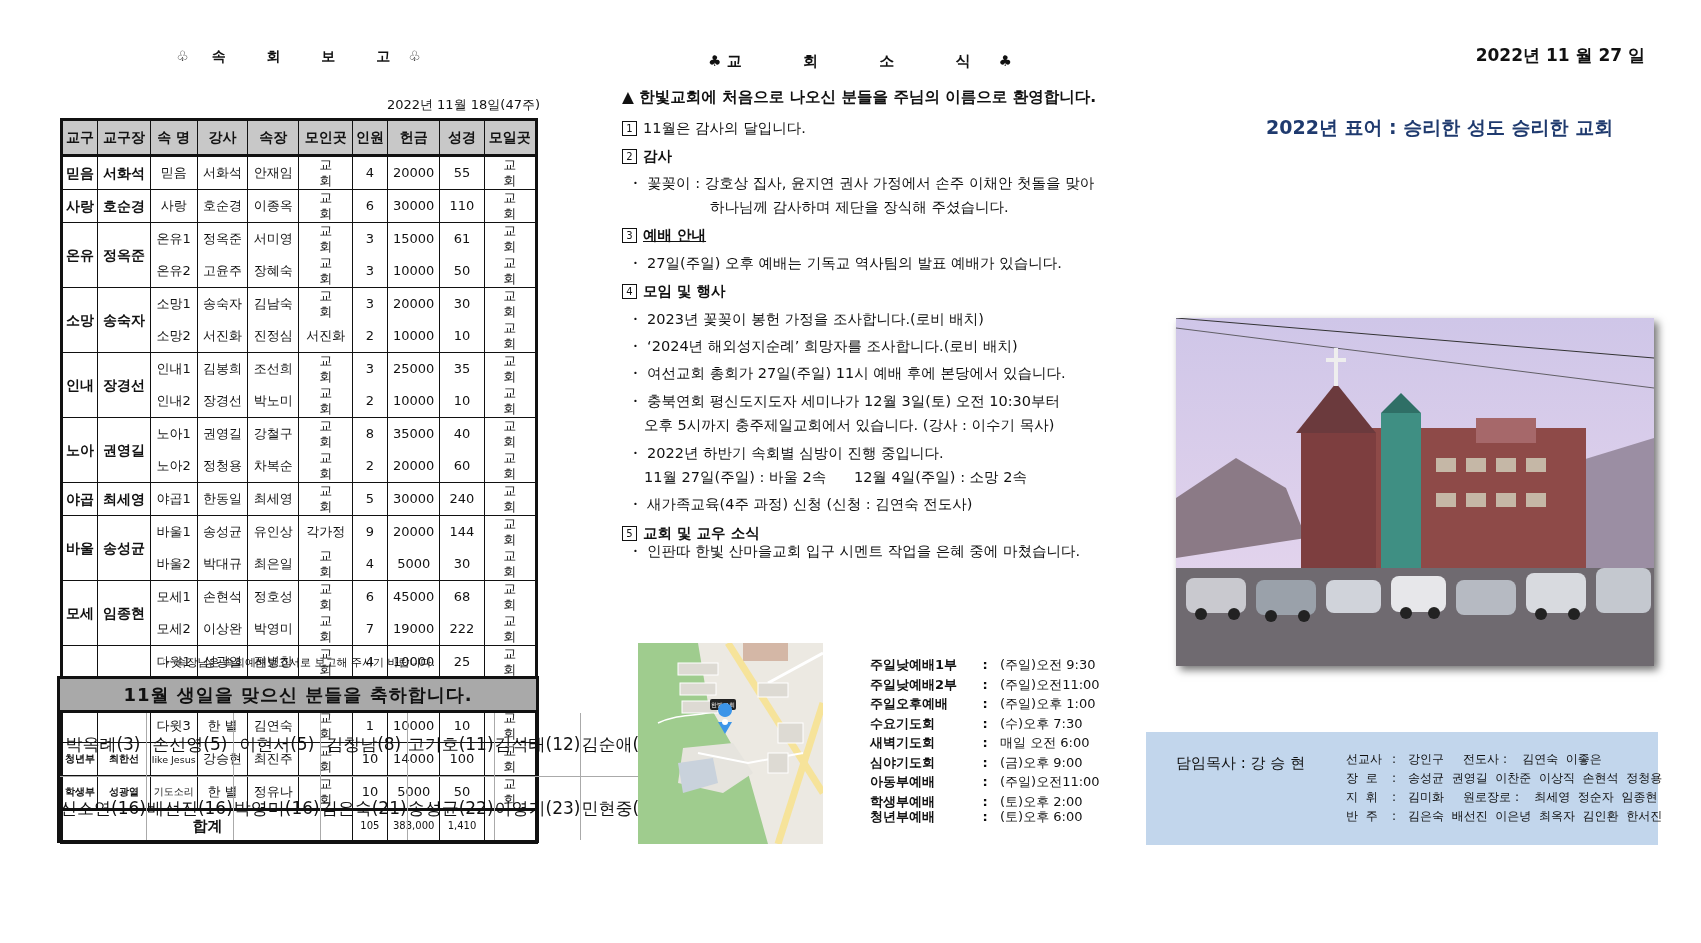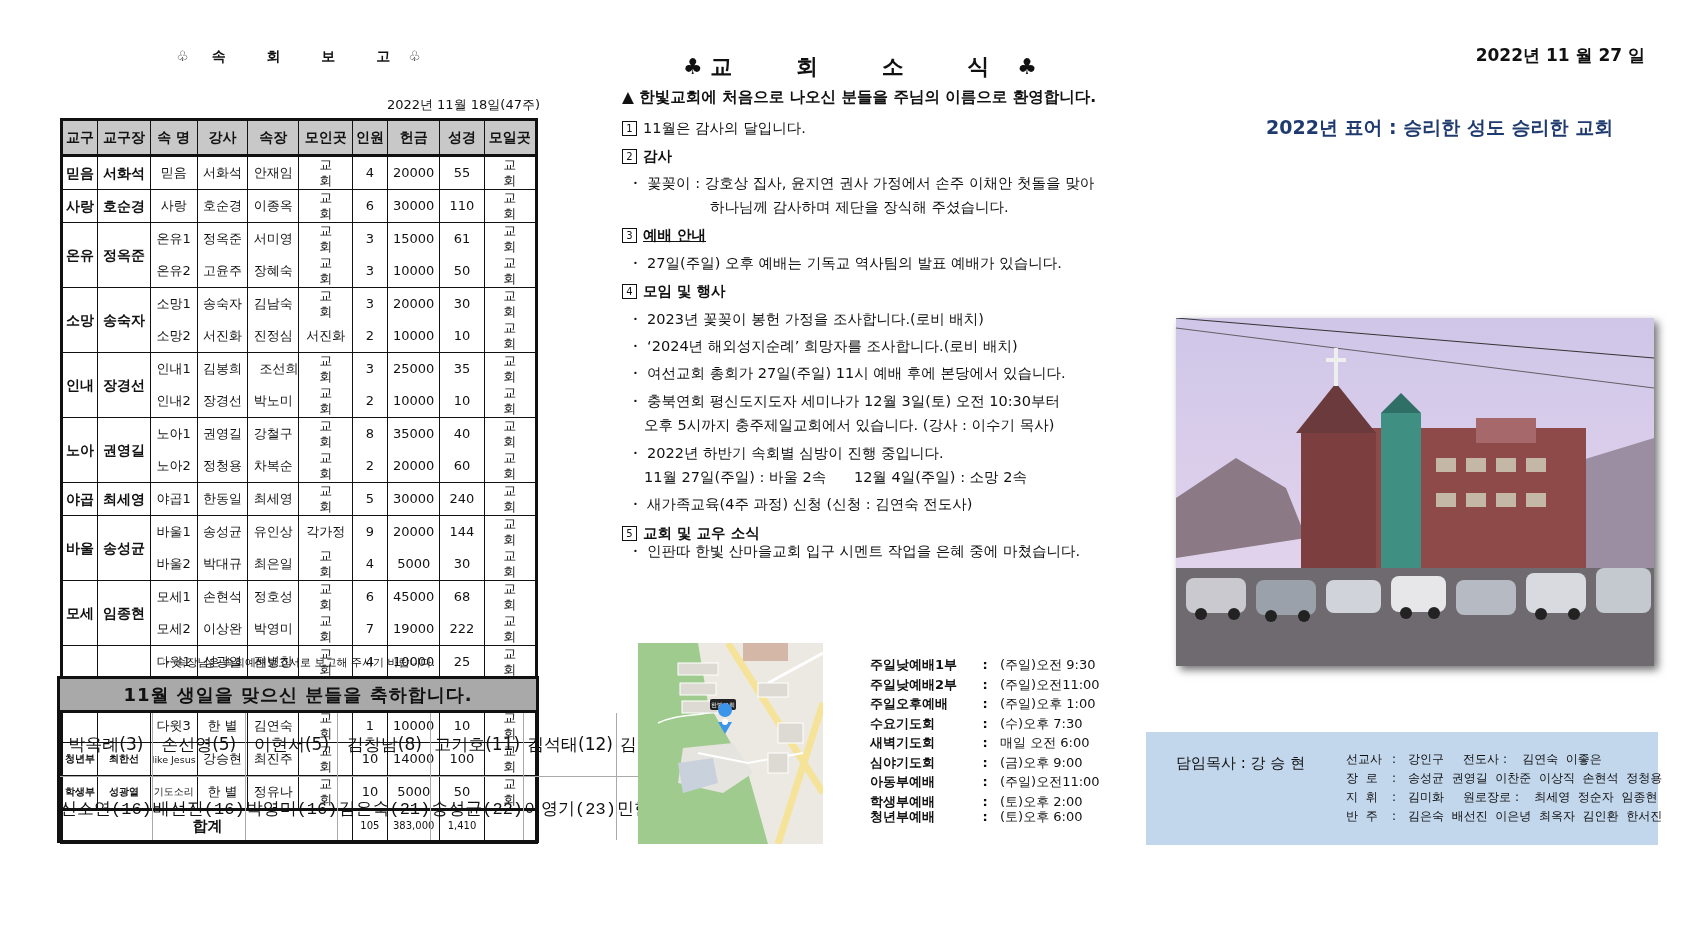--- a/index.html
+++ b/index.html
@@ -18,23 +18,23 @@
   table.report td.tiny { font-size:9.5px; line-height:11px; }
   table.report tr.total td { border-top:3px solid #111; height:30px; font-size:10px; }
   table.report tr.total td.label { font-weight:bold; font-size:15px; }
   .place { letter-spacing:10px; padding-left:10px !important; }
   .note { font-size:11px; text-align:center; }
   .bday { border:3px solid #111; }
   .bday-head { background:#a9a9a9; font-size:18px; font-weight:bold; text-align:center; height:31px; line-height:31px; border-bottom:3px solid #111; letter-spacing:1px; }
   .bday-grid { display:grid; grid-template-columns:repeat(8, 1fr); }
   .bday-cell { height:63px; display:flex; align-items:center; justify-content:center; font-size:17px; border-right:1px solid #aaa; border-bottom:1px solid #aaa; white-space:nowrap; }
   .bday-cell:nth-child(8n) { border-right:none; }
-  .bday-cell.last-row { border-bottom:none;font-family:Liberation Mono, monospace; }
+  .bday-cell.last-row { border-bottom:none; }
   
-  .news-title { font-weight:bold; font-size:22px; text-align:center; white-space:nowrap; }
+  .news-title { font-weight:bold; font-size:15px; text-align:center; white-space:nowrap; }
   .news-title .sp { letter-spacing:28px; }
   .news { font-size:14.5px; line-height:1; }
   .news .line { position:absolute; white-space:nowrap; }
   .news .bold { font-weight:bold; }
   .box-num { display:inline-block; width:13px; height:13px; border:1px solid #111; font-size:10px; line-height:13px; text-align:center; margin-right:6px; vertical-align:1px; }
   .map { background:#efece5; overflow:hidden; }
   .sched { font-size:13px; font-weight:bold; }
   .sched .row { position:absolute; white-space:nowrap; height:19px; }
   .sched .lbl { display:inline-block; width:100px; text-align:justify; text-align-last:justify; }
   .sched .colon { display:inline-block; width:30px; text-align:center; }
@@ -153,21 +153,21 @@
         <td style="height: 19px; border-bottom: 1px solid rgb(17, 17, 17);">2</td>
         <td style="height: 19px; border-bottom: 1px solid rgb(17, 17, 17);">10000</td>
         <td style="height: 19px; border-bottom: 1px solid rgb(17, 17, 17);">10</td>
         <td class="place" style="height: 19px; border-bottom: 1px solid rgb(17, 17, 17);">교 회</td>
       </tr>
       <tr class="grp-start">
         <td class="grp" rowspan="2">인내</td>
         <td class="grp" rowspan="2">장경선</td>
         <td style="height: 19px;">인내1</td>
         <td style="height: 19px;">김봉희</td>
-        <td style="height: 19px; text-align: right;">조선희</td>
+        <td style="height: 19px;">조선희</td>
         <td class="place" style="height: 19px;">교 회</td>
         <td style="height: 19px;">3</td>
         <td style="height: 19px;">25000</td>
         <td style="height: 19px;">35</td>
         <td class="place" style="height: 19px;">교 회</td>
       </tr>
       <tr>
         <td style="height: 19px; border-bottom: 1px solid rgb(17, 17, 17);">인내2</td>
         <td style="height: 19px; border-bottom: 1px solid rgb(17, 17, 17);">장경선</td>
         <td style="height: 19px; border-bottom: 1px solid rgb(17, 17, 17);">박노미</td>

